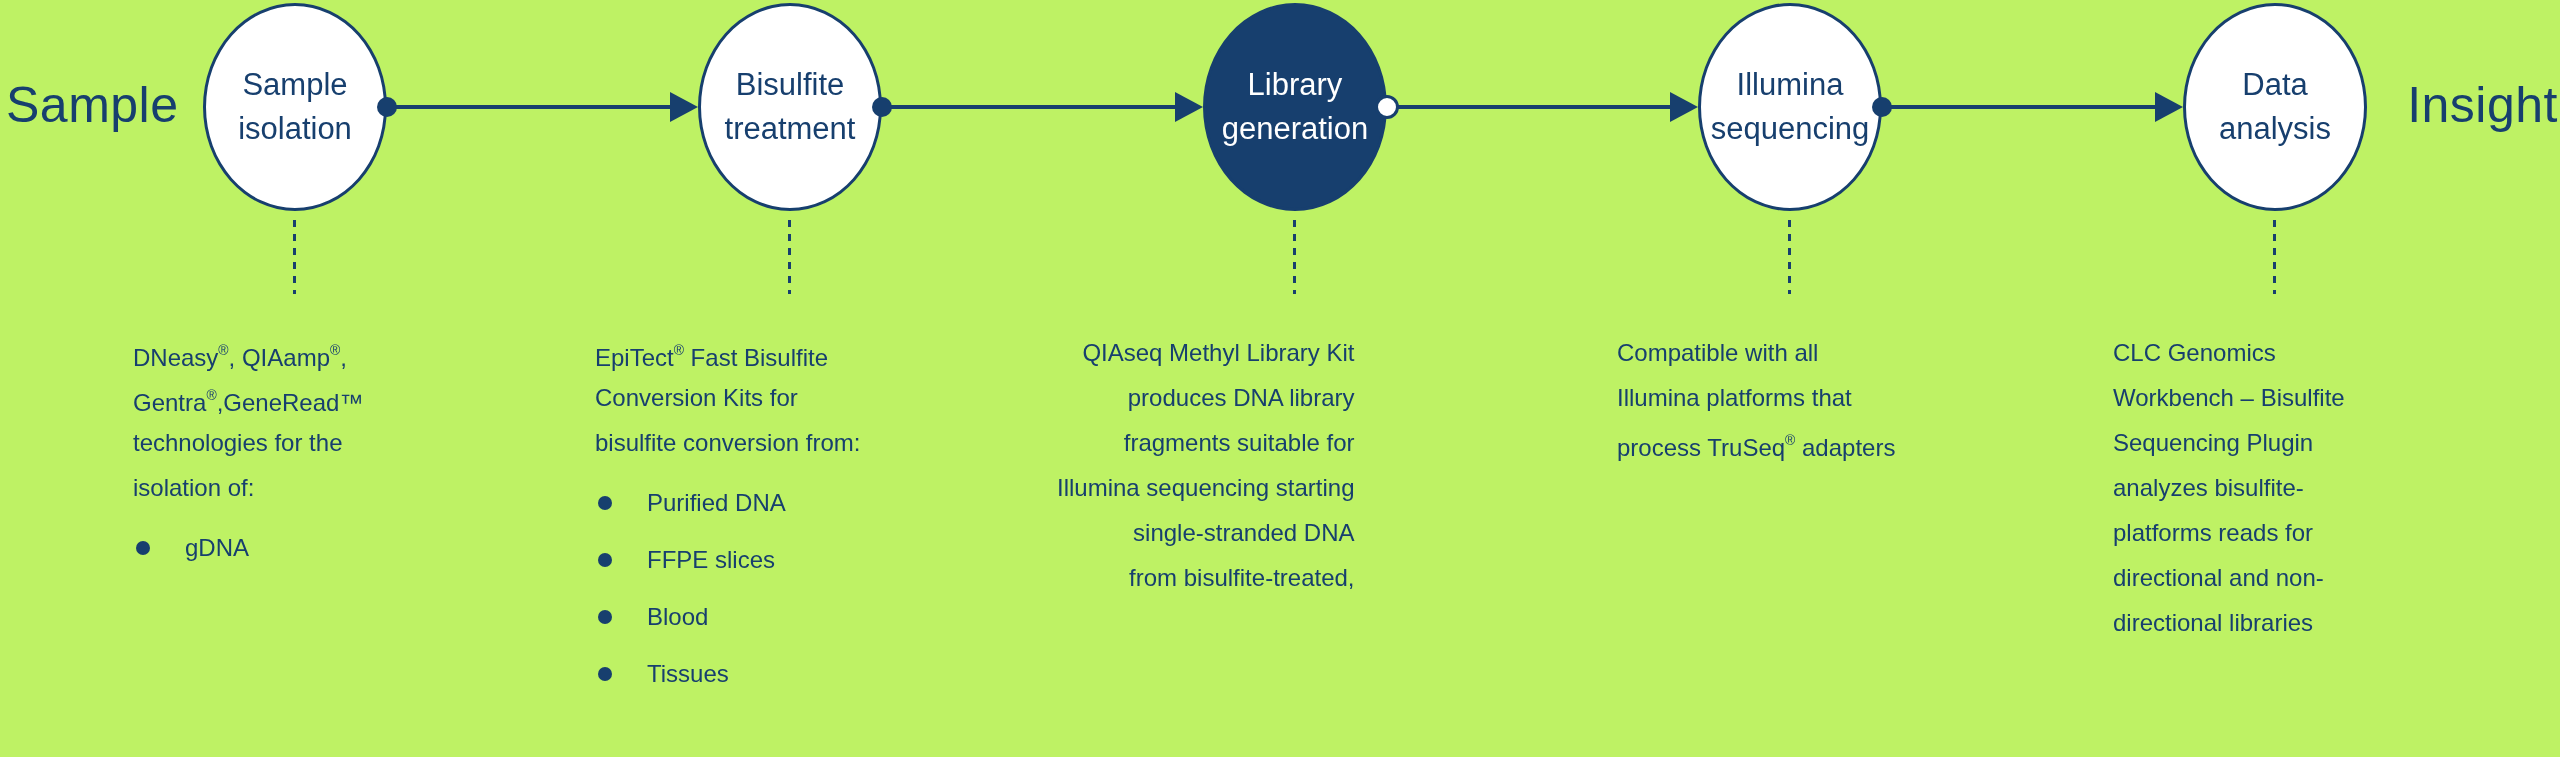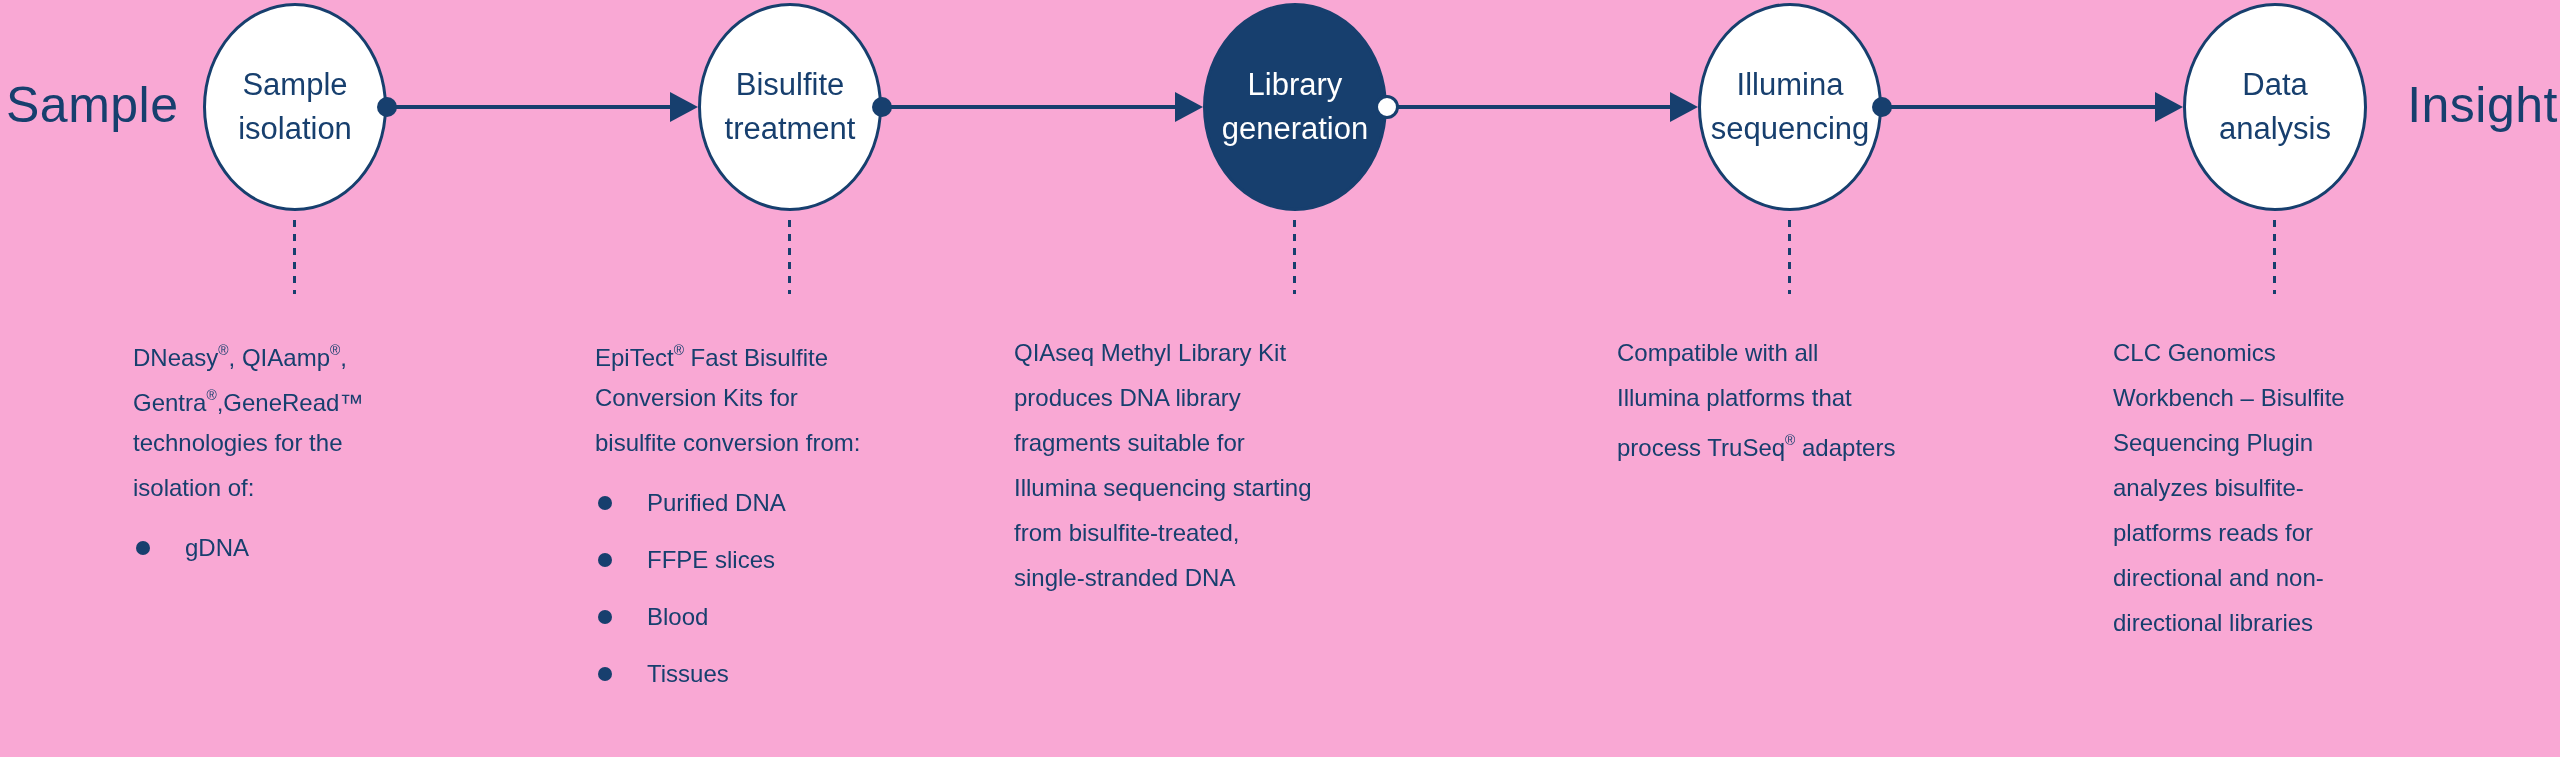--- a/index.html
+++ b/index.html
@@ -1,18 +1,18 @@
 <!DOCTYPE html>
 <html style="--navy: #173F6E;"><head>
 <meta charset="utf-8">
 <style>
   :root { --navy:#173F6E; }
   html,body{margin:0;padding:0;background:#fff;}
   .canvas{
-    position:relative;width:2560px;height:757px;background:#f9a8d4;overflow:hidden;
+    position:relative;width:2560px;height:757px;background:#bef264;overflow:hidden;
     font-family:"Liberation Sans",sans-serif;color:var(--navy);
   }
   .endpoint{
     position:absolute;top:107px;transform:translateY(-54%);
     font-size:50px;letter-spacing:.5px;color:var(--navy);white-space:nowrap;
   }
   .endpoint.start{left:6px;}
   .endpoint.end{right:2px;}
   .station{position:absolute;top:0;width:184px;height:300px;}
   .circle{
@@ -92,28 +92,28 @@
       </ul>
   </div>
 
   <div class="station" style="left: 1203px;">
     <div class="circle filled">
       <div class="cline">Library</div>
       <div class="cline">generation</div>
     </div>
     <div class="dash"></div>
   </div>
-  <div class="desc" style="left: 1014px; top: 330px;">
+  <div class="desc" style="left: 1057px; top: 330px; text-align: right;">
     <div class="para">
         <div class="pline">QIAseq Methyl Library Kit</div>
         <div class="pline">produces DNA library</div>
         <div class="pline">fragments suitable for</div>
         <div class="pline">Illumina sequencing starting</div>
+        <div class="pline">single-stranded DNA</div>
         <div class="pline">from bisulfite-treated,</div>
-        <div class="pline">single-stranded DNA</div>
       </div>
 
   </div>
 
   <div class="station" style="left: 1698px;">
     <div class="circle">
       <div class="cline">Illumina</div>
       <div class="cline">sequencing</div>
     </div>
     <div class="dash"></div>

